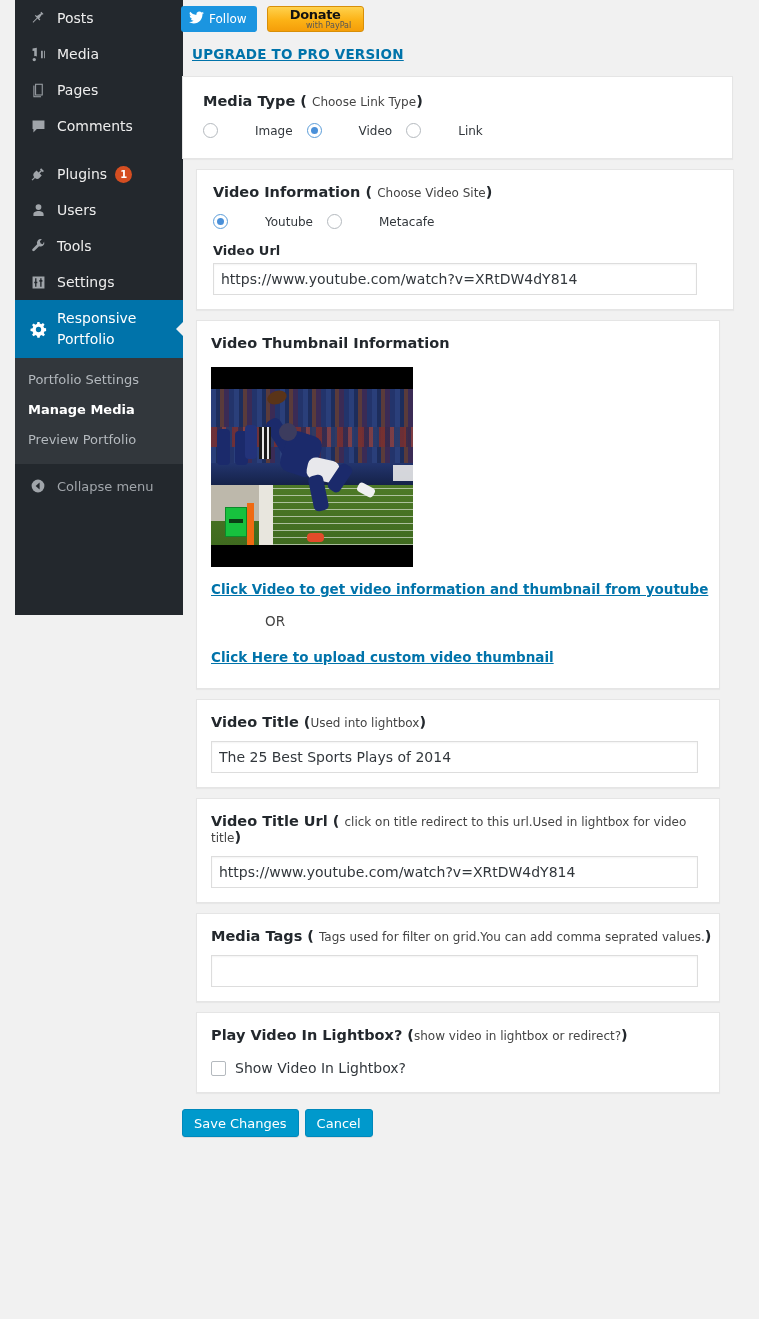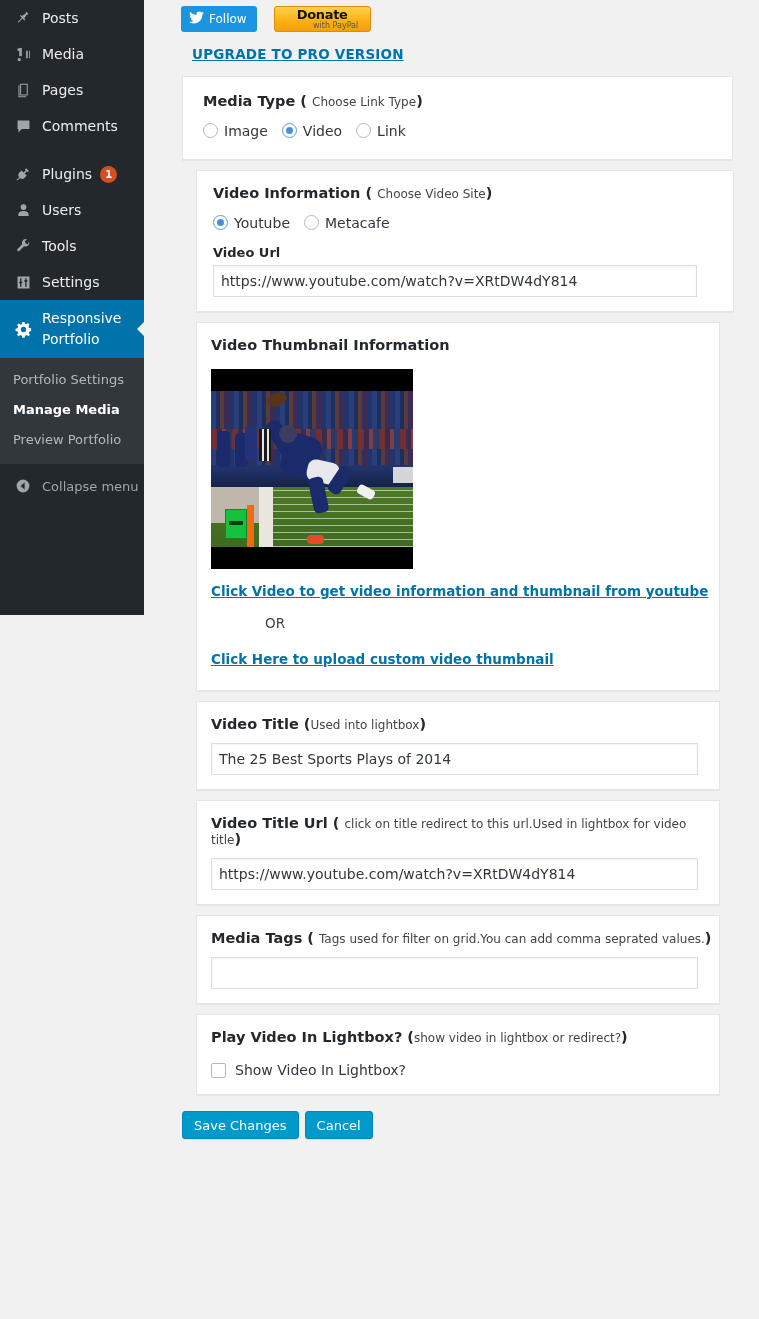--- a/index.html
+++ b/index.html
@@ -7,21 +7,21 @@
     margin: 0; padding: 0;
     width: 759px; height: 1319px;
     background: #f1f1f1;
     font-family: "DejaVu Sans", "Liberation Sans", sans-serif;
     overflow: hidden;
   }
   #page { position: relative; width: 759px; height: 1319px; background: #f1f1f1; }
 
   
   #sidebar {
-    position: absolute; left: 0; top: 0; width: 144px; height: 615px;
+    position: absolute; left: 15px; top: 0; width: 168px; height: 615px;
     background: #23282d; color: #eee;
   }
   .menu-item {
     position: relative; display: flex; align-items: center;
     padding: 8px 0 8px 13px; min-height: 34px;
     font-size: 14px; color: #eee; line-height: 18px;
   }
   .menu-item .mi-icon {
     width: 20px; height: 20px; margin-right: 9px; flex: 0 0 20px;
     display: flex; align-items: center; justify-content: center;
@@ -56,21 +56,21 @@
   }
   #collapse .col-icon {
     width: 20px; height: 20px; margin-right: 9px;
     display: flex; align-items: center; justify-content: center;
   }
 
   
   #main { position: absolute; left: 160px; top: 0; right: 0; bottom: 0; }
 
   #topbar { padding: 6px 0 0 21px; }
-  .btnrow { display: flex; align-items: flex-start; gap: 17px; }
+  .btnrow { display: flex; align-items: flex-start; gap: 10px; }
   #twitter-follow {
     background: #1b95e0; color: #fff; border-radius: 3px;
     height: 26px; display: inline-flex; align-items: center;
     padding: 0 10px 0 8px; font-size: 12px; font-weight: 500;
     cursor: pointer;
   }
   #twitter-follow svg { margin-right: 5px; }
   #paypal-donate {
     height: 26px; width: 97px; border-radius: 3px; cursor: pointer;
     background: linear-gradient(#ffd24d 0%, #fcb216 55%, #f59e09 100%);
@@ -103,21 +103,21 @@
   #panel-title      { width: 524px; margin-left: 36px; padding: 14px 0 14px 14px; }
   #panel-title-url  { width: 524px; margin-left: 36px; padding: 14px 0 14px 14px; }
   #panel-tags       { width: 524px; margin-left: 36px; padding: 14px 0 14px 14px; }
   #panel-lightbox   { width: 524px; margin-left: 36px; padding: 14px 0 16px 14px; }
 
   .panel-head { font-size: 14.5px; font-weight: bold; color: #23282d; }
   .panel-head .hint { font-weight: normal; font-size: 12px; color: #444; }
   .paren { font-weight: bold; color: #23282d; font-size: 14.5px; }
 
   .radio-row { margin-top: 14px; display: flex; align-items: center; }
-  .radio-opt { display: flex; align-items: flex-start; margin-right: 14px; font-size: 14px; color: #32373c; cursor: pointer; }
+  .radio-opt { display: flex; align-items: flex-end; margin-right: 14px; font-size: 12px; color: #32373c; cursor: pointer; gap: 31px; }
   .rdo {
     width: 15px; height: 15px; border-radius: 50%;
     border: 1px solid #b4b9be; background: #fff;
     margin-right: 6px; flex: 0 0 15px; position: relative;
   }
   .rdo.on { border-color: #5b9dd9; background: #fff; }
   .rdo.on::after {
     content: ""; position: absolute; left: 3px; top: 3px;
     width: 7px; height: 7px; border-radius: 50%; background: #4a90d9;
   }

